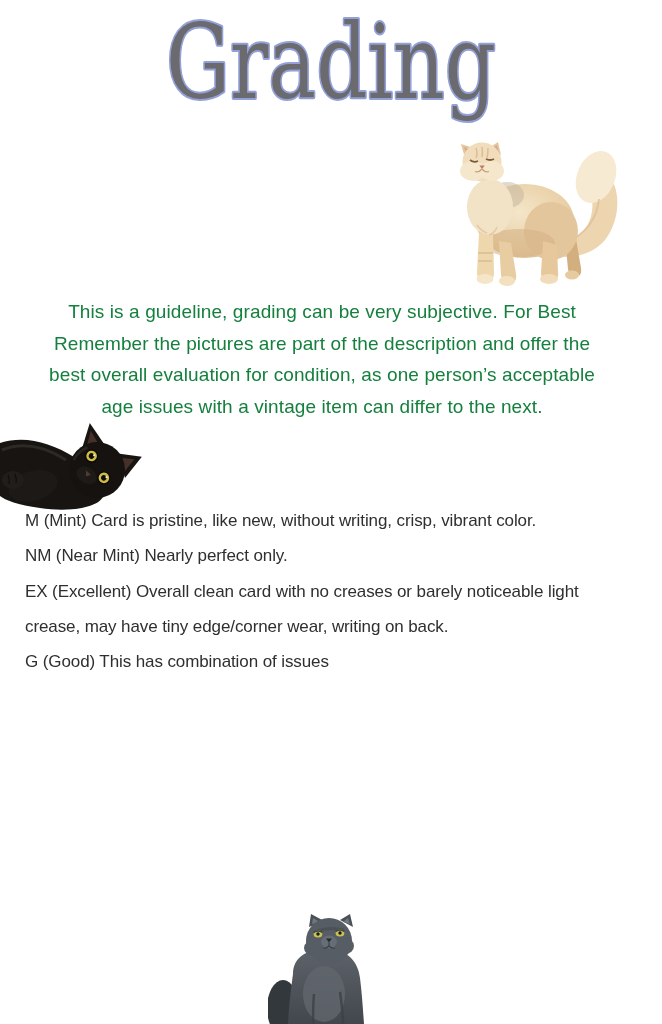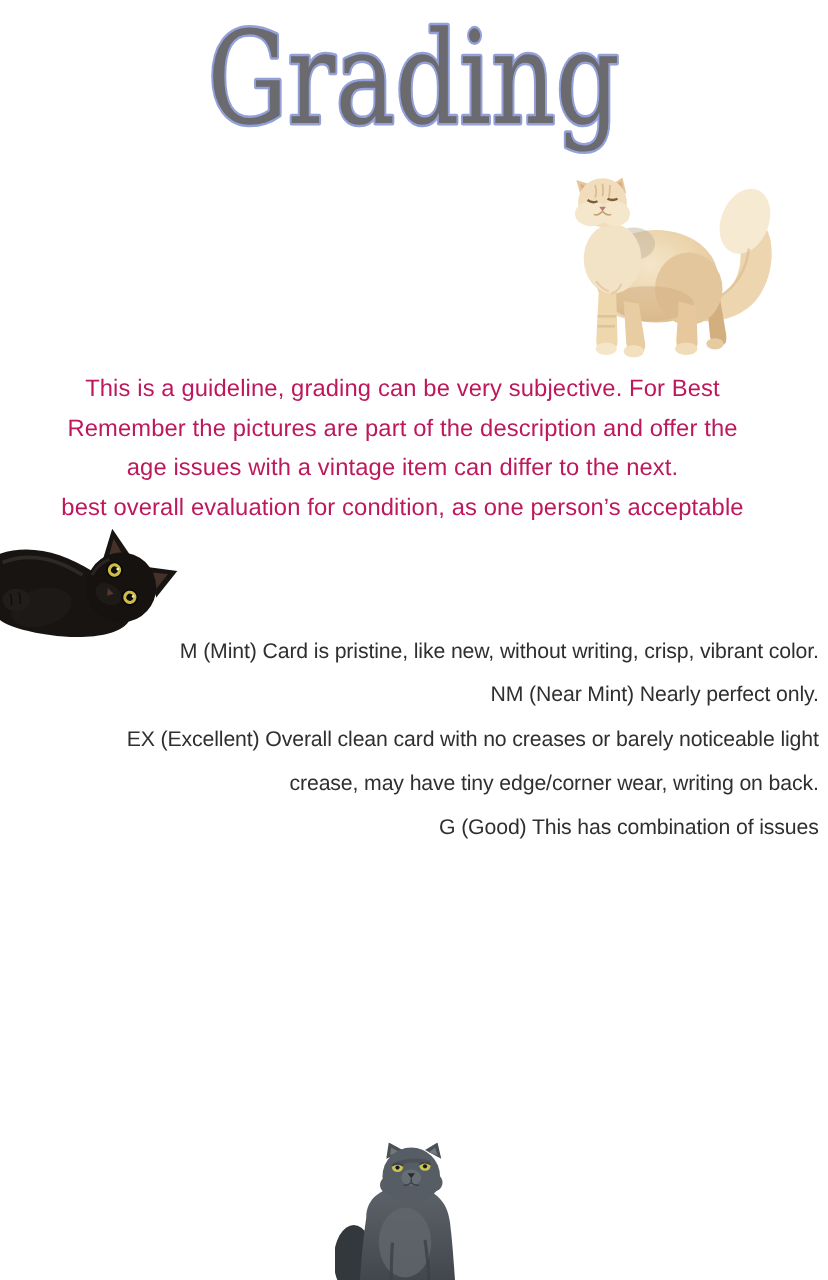--- a/index.html
+++ b/index.html
@@ -17,34 +17,34 @@
     fill:#6a6a6f;
     stroke:#93a1d8;
     stroke-width:4px;
     paint-order:stroke;
     stroke-linejoin:round;
   }
   .intro{
     position:absolute;
     left:0;top:296px;width:644px;
     text-align:center;
-    color:#be185d;
+    color:#15803d;
     font-size:19px;
     line-height:31.6px;
     letter-spacing:0.1px;
   }
   .grades{
     position:absolute;
     left:25px;top:503px;width:630px;
     color:#2f2f2f;
     font-size:17px;
     line-height:35.3px;
     letter-spacing:-0.1px;
   }
-  .grade{margin:0;white-space:pre;text-align:right;}
+  .grade{margin:0;white-space:pre;}
   .cat{position:absolute;}
   .cat-cream{left:447px;top:141px;width:178px;height:145px;}
   .cat-black{left:0;top:420px;width:162px;height:90px;}
   .cat-gray{left:268px;top:914px;width:110px;height:110px;}
 </style>
 </head>
 <body>
 
 <div class="page">
 
@@ -94,22 +94,22 @@
       <path d="M-12,-2 q4,3 8,1" stroke="#7d5c39" stroke-width="1.8" fill="none"></path>
       <path d="M4,-3 q4,2 8,0" stroke="#7d5c39" stroke-width="1.8" fill="none"></path>
       <path d="M-2.6,3.4 h5.4 L0,7 Z" fill="#bb7b6c"></path>
       <path d="M0,7 q-3.5,4 -7,2.5 M0,7 q3.5,4 7,2.5" stroke="#c79f74" stroke-width="1.2" fill="none"></path>
     </g>
   </svg>
 
   <div class="intro">
     <div>This is a guideline, grading can be very subjective. For Best</div>
     <div>Remember the pictures are part of the description and offer the</div>
+    <div>best overall evaluation for condition, as one person’s acceptable</div>
     <div>age issues with a vintage item can differ to the next.</div>
-    <div>best overall evaluation for condition, as one person’s acceptable</div>
   </div>
 
   <svg class="cat cat-black" viewBox="0 0 162 90">
     <g>
       <path d="M0,23 C24,15 50,22 74,37 C97,51 110,63 103,77 C96,89 66,92 40,88 C18,85 5,80 0,76 Z" fill="#171412"></path>
       <path d="M2,30 C22,22 44,26 66,40" stroke="#332e2b" stroke-width="3" fill="none" opacity=".8"></path>
       <ellipse cx="33" cy="66" rx="25" ry="15" fill="#1c1917" transform="rotate(-16 33 66)"></ellipse>
       <ellipse cx="13" cy="60" rx="11" ry="9" fill="#211d1b"></ellipse>
       <path d="M8,55 q2,5 1,9 M15,54 q2,5 1,9" stroke="#0c0a09" stroke-width="1.2" fill="none" opacity=".8"></path>
     </g>

